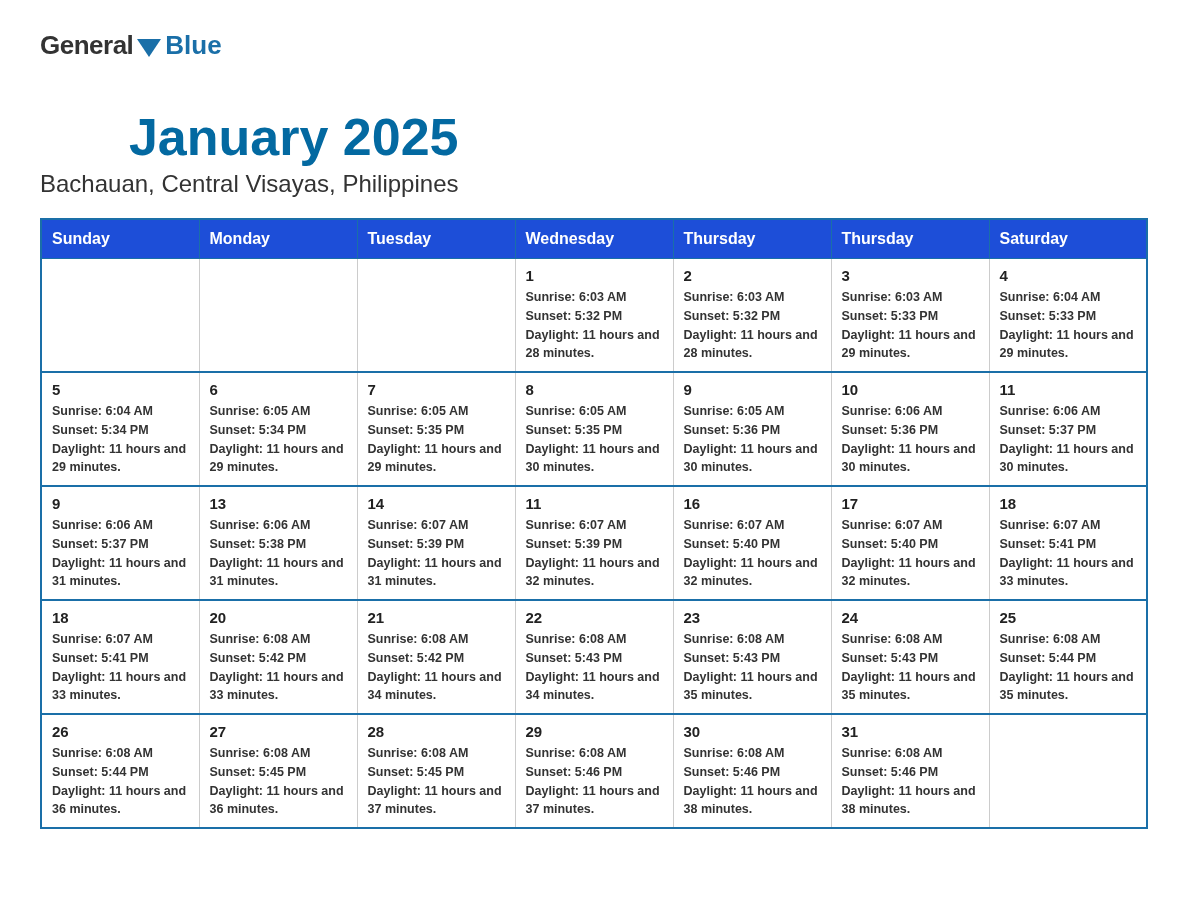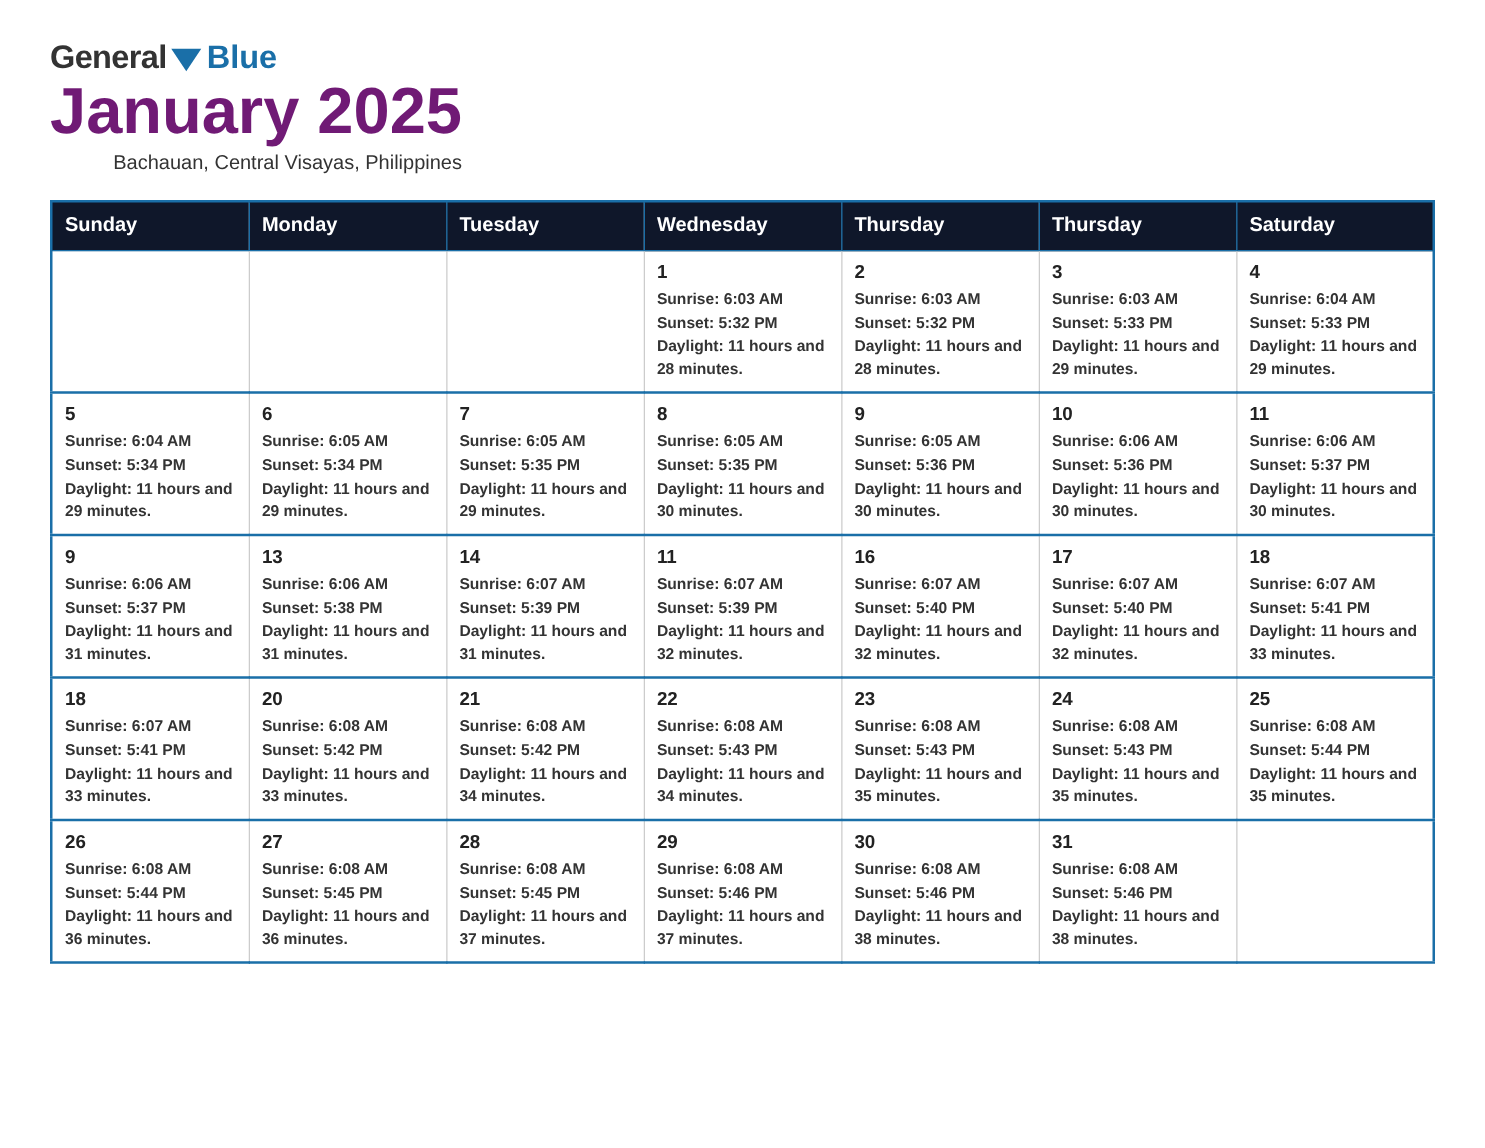--- a/index.html
+++ b/index.html
@@ -46,35 +46,36 @@
       font-weight: bold;
       color: #1a6fa8;
       margin-left: 4px;
     }
     .title-section {
       text-align: right;
     }
     .month-title {
       font-size: 52px;
       font-weight: bold;
-      color: #701a75;
+      color: #0369a1;
       line-height: 1.1;
+      margin-top: 48px;
     }
     .location {
-      font-size: 16px;
+      font-size: 24px;
       color: #333;
       margin-top: 4px;
     }
     .calendar {
       width: 100%;
       border-collapse: collapse;
       border: 2px solid #1a6fa8;
     }
     .calendar thead tr th {
-      background-color: #0f172a;
+      background-color: #1d4ed8;
       color: #fff;
       font-size: 16px;
       font-weight: 600;
       padding: 10px 10px;
       text-align: left;
       border: 1px solid #1a6fa8;
     }
     .calendar tbody tr td {
       vertical-align: top;
       padding: 8px 10px;

